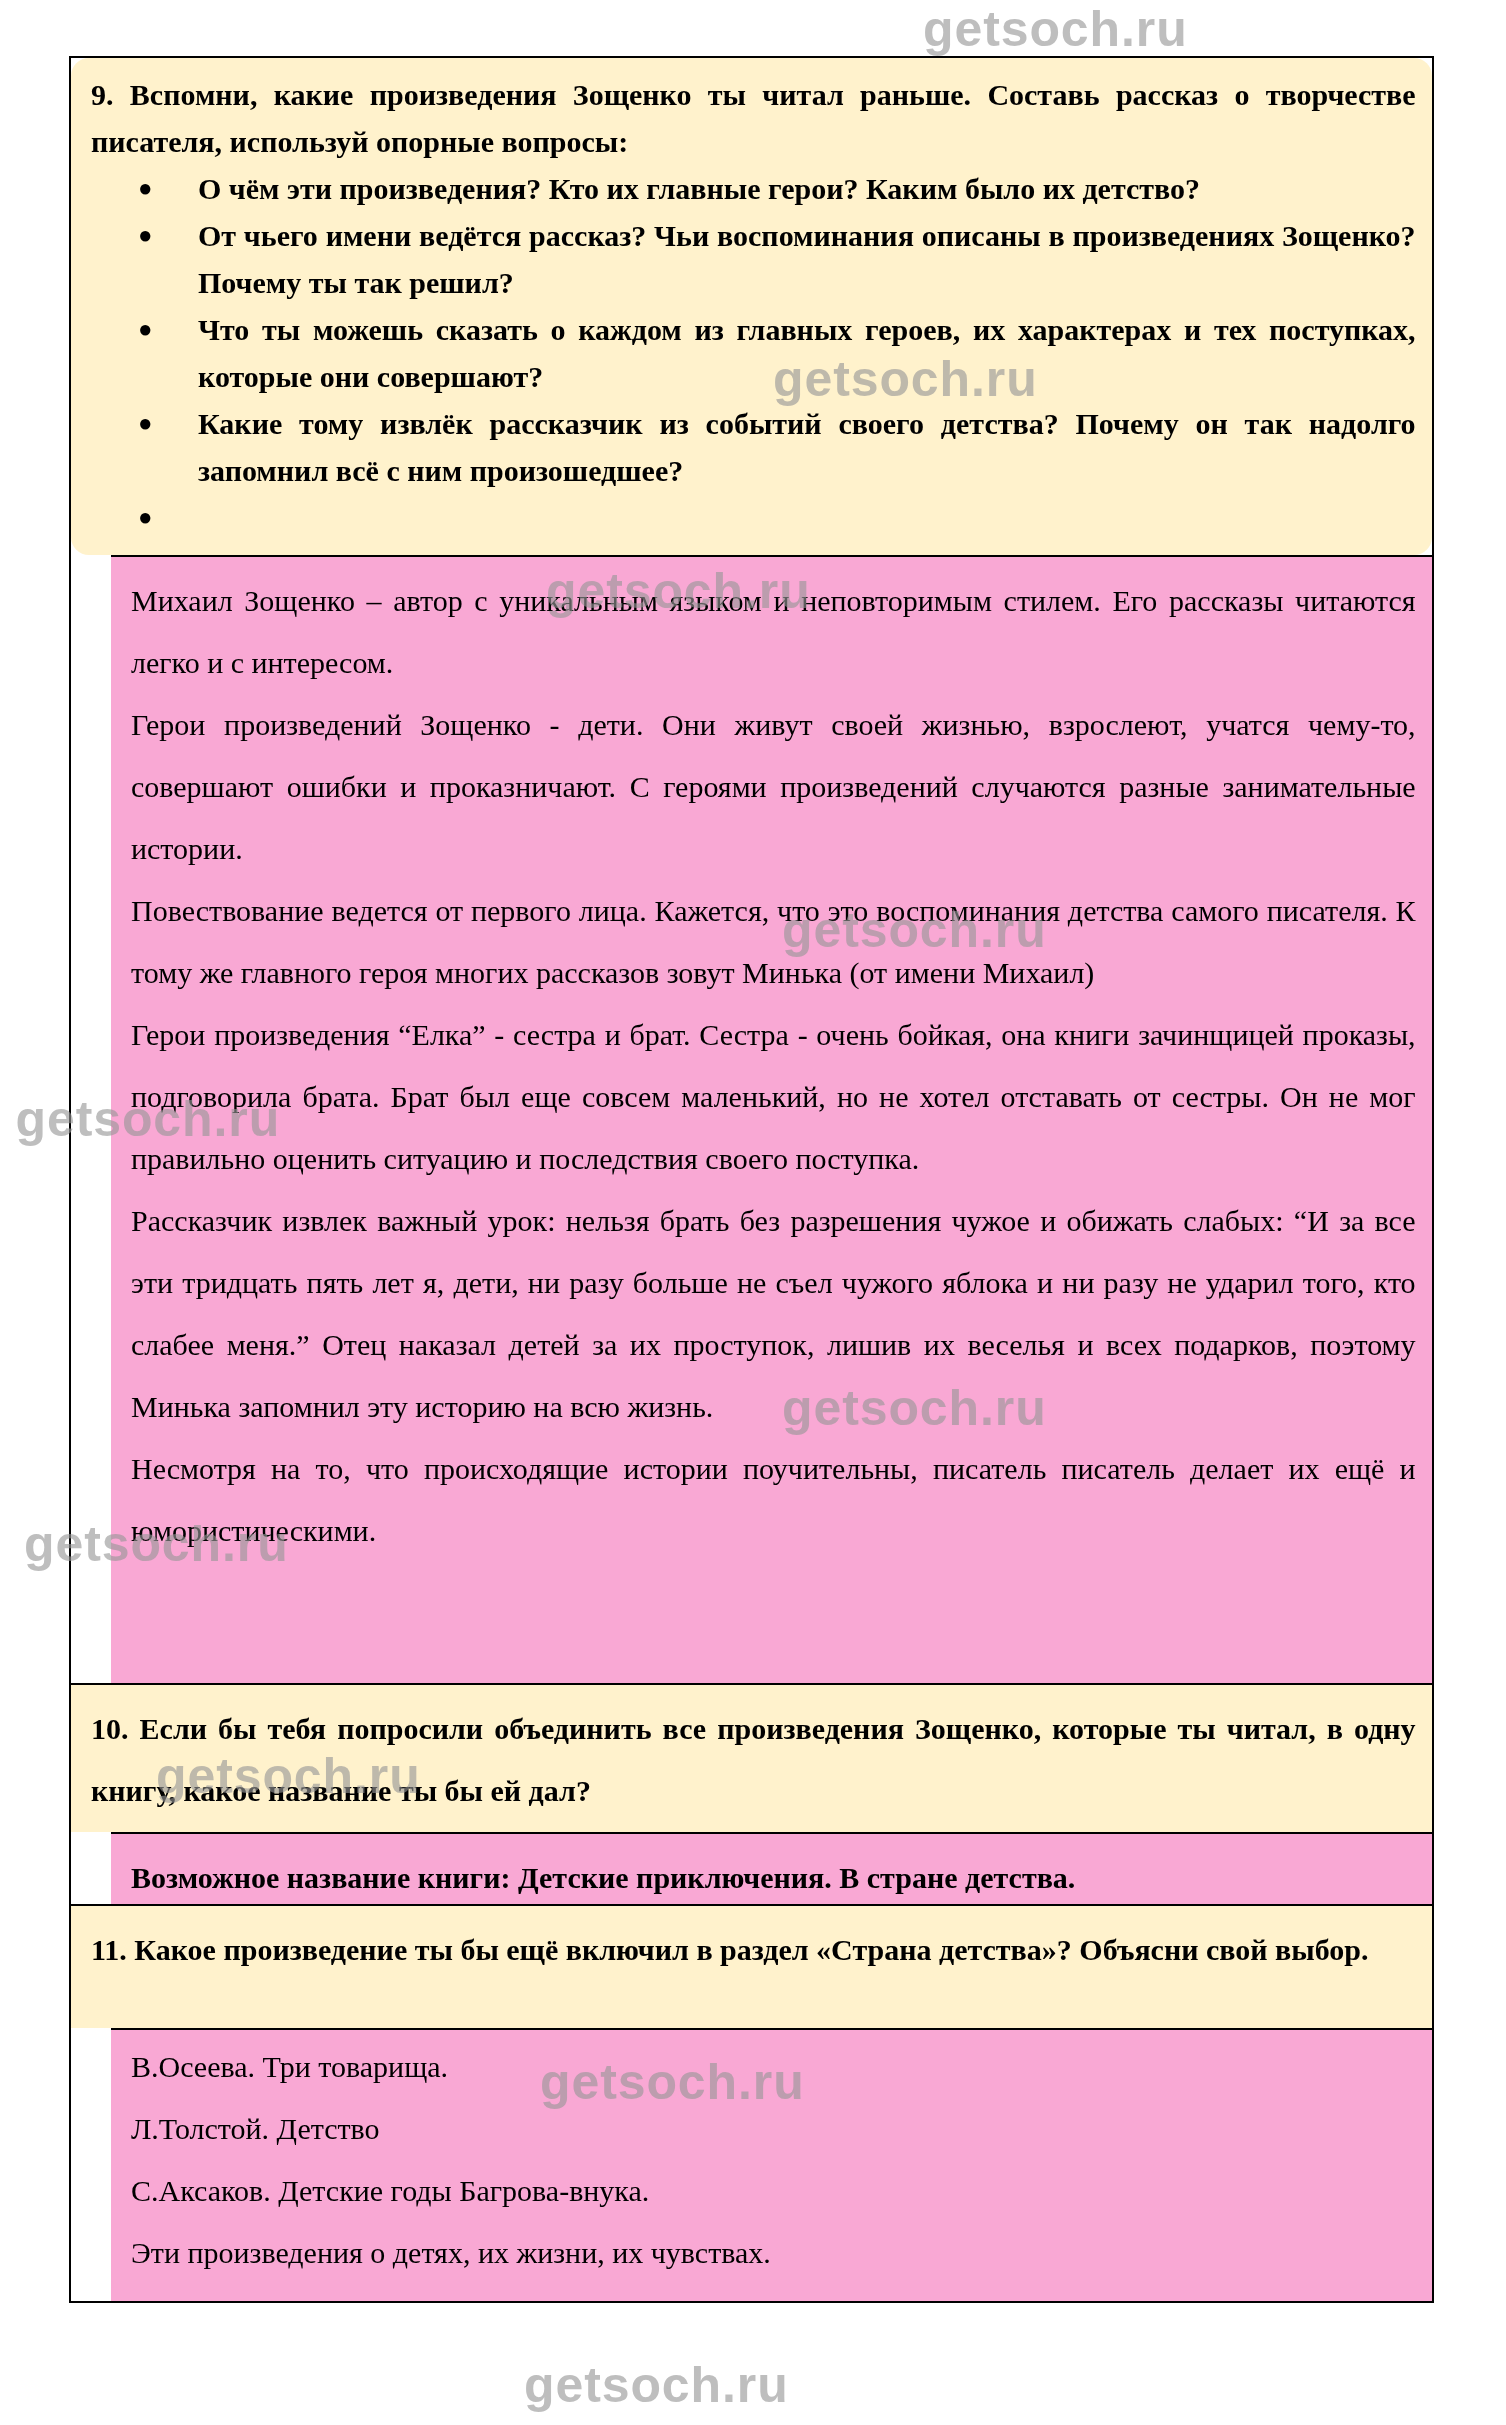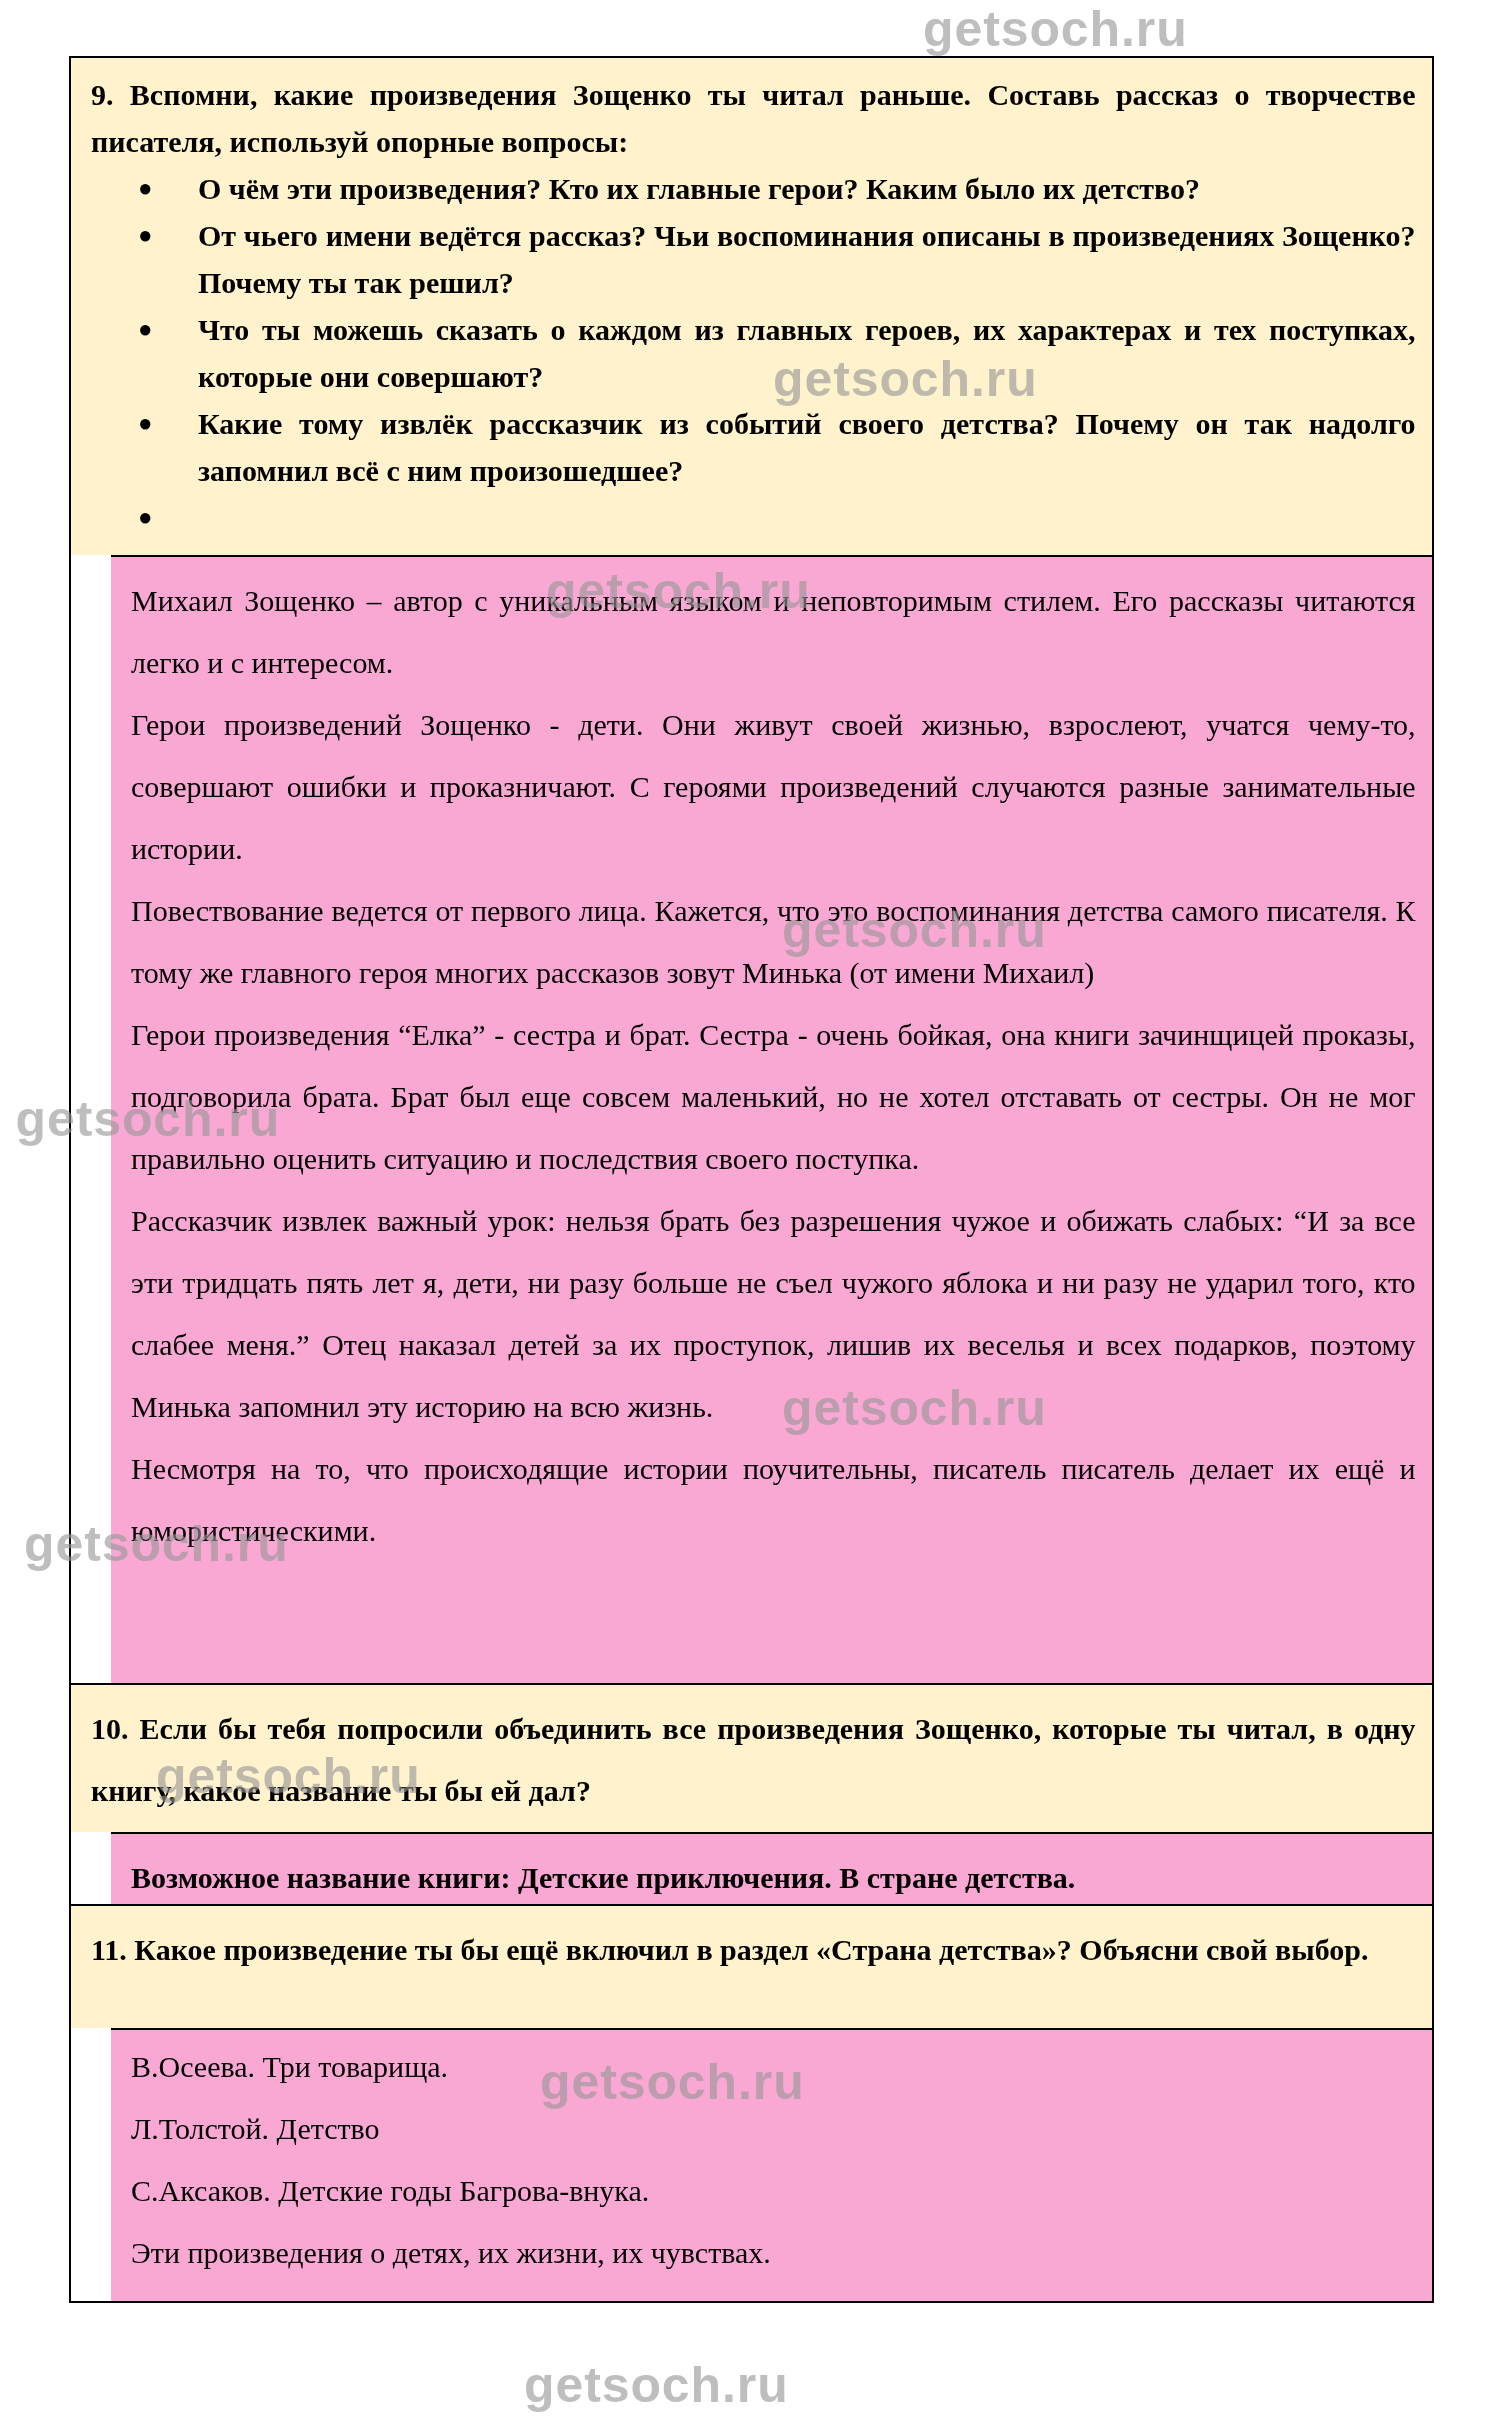--- a/index.html
+++ b/index.html
@@ -1,20 +1,20 @@
 <!DOCTYPE html>
 <html style="font-size:14.6px"><head>
 <meta charset="utf-8">
 <style>
   html, body { margin:0; padding:0; background:#ffffff; }
   body { width:1507px; height:2426px; position:relative; overflow:hidden;
          font-family:"Liberation Serif", "DejaVu Serif", serif; color:#000; }
   .sheet { position:absolute; left:69px; top:56px; width:1365px; border:2.7px solid #000; box-sizing:border-box; }
   .row { box-sizing:border-box; border-top:2.7px solid #000; position:relative; }
-  .row:first-child { border-top:none; }
+  .row:first-child { border-top:none;border-radius:18px; }
   .q { background:#fff2cc; font-weight:bold; }
   .a { background:#f9a8d4;margin-left:40px; }
   .q9 { height:497px; padding:12.7px 16.4px 0 20px; font-size:30px; line-height:47px; }
   .q9 p { margin:0; text-align:justify; }
   .q9 ul { margin:0; padding:0 0 0 0; list-style:none; }
   .q9 li { position:relative; padding-left:107px; text-align:justify; text-align-last:left; }
   .q9 li .bullet { position:absolute; left:47px; top:0; font-size:24px; }
   .a9 { height:1128px; padding:12.7px 16.4px 0 20px; font-size:30px; line-height:62px; }
   .a9 p { margin:0; text-align:justify; }
   .q10 { height:149px; padding:12.7px 16.4px 0 20px; font-size:30px; line-height:62px; }

